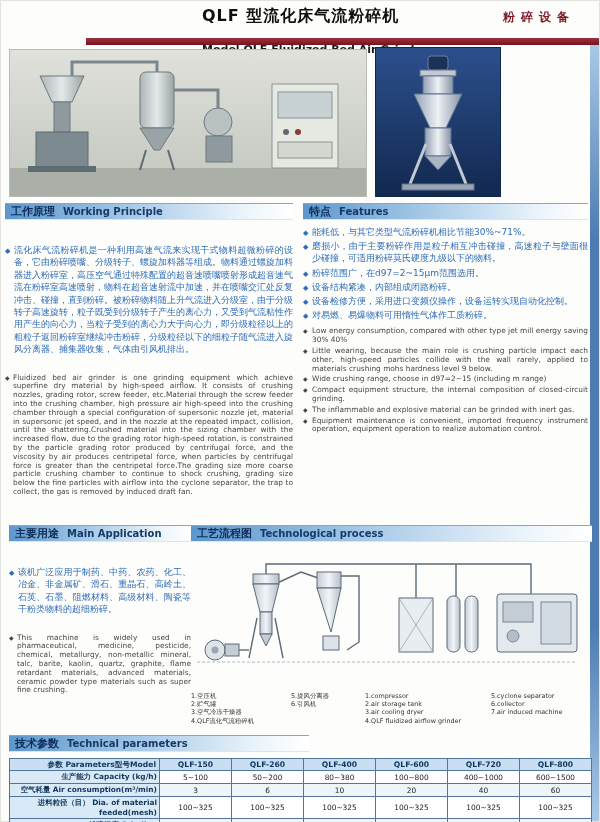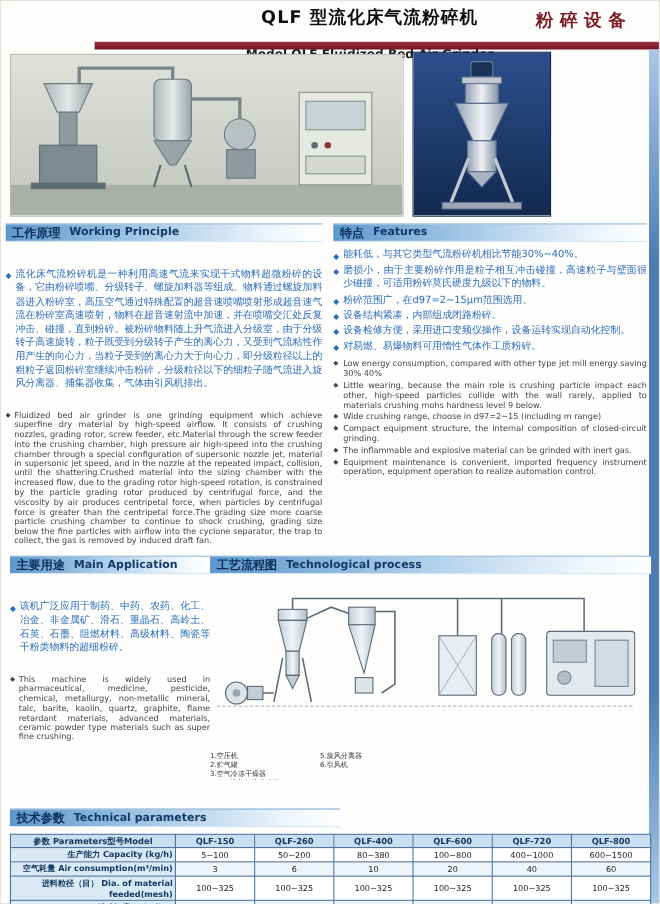--- a/index.html
+++ b/index.html
@@ -1,24 +1,24 @@
 <!DOCTYPE html>
 <html><head>
 <meta charset="utf-8">
 <style>
   *{margin:0;padding:0;box-sizing:border-box}
   html,body{width:600px;height:822px;}
   body{font-family:"DejaVu Sans","Liberation Sans",sans-serif;background:#ffffff;position:relative;overflow:hidden}
   .page{position:absolute;inset:0;background:#fdfdfb;border:1px solid #e3e3e0}
 
   
-  .titles{position:absolute;left:185px;top:5px;width:300px;text-align:center}
+  .titles{position:absolute;left:201px;top:5px;width:300px;text-align:left}
   .title-cn{font-size:16px;font-weight:bold;color:#101010;letter-spacing:1px}
   .title-en{font-size:11px;font-weight:bold;color:#1c1c1c;margin-top:16px}
-  .category{position:absolute;right:24px;top:8px;font-size:16px;font-weight:bold;color:#7d1c27;letter-spacing:6px}
+  .category{position:absolute;right:24px;top:8px;font-size:12px;font-weight:bold;color:#7d1c27;letter-spacing:6px}
   .red-bar{position:absolute;top:37px;left:85px;right:0;height:7px;background:linear-gradient(to bottom,#a03340,#741320)}
   .right-strip{position:absolute;top:44px;bottom:0;right:0;width:9px;background:linear-gradient(to bottom,#a9c8e6,#4d7cb2 25%,#4d7cb2 75%,#a9c8e6)}
 
   
   .photo-left{position:absolute;top:48px;left:8px;width:358px;height:148px;border:1px solid #b8bcb4;overflow:hidden}
   .photo-right{position:absolute;top:46px;left:374px;width:126px;height:150px;border:1px solid #10264d;overflow:hidden}
   .photo-left svg,.photo-right svg{display:block}
 
   
   .sec{height:17px;background:linear-gradient(to right,#5c97cc 0%,#a9cbe8 45%,#eef6fc 85%,#ffffff 100%);
@@ -36,37 +36,37 @@
   .en-text{font-size:7.4px;line-height:8.8px;color:#474747;text-align:justify;margin-top:18px;position:relative;padding-left:8px}
   .en-text::before{content:"◆";position:absolute;left:0;top:0;font-size:6px;color:#474747}
   ul.feat{list-style:none;margin-top:6px}
   ul.feat li{position:relative;padding-left:9px;margin-bottom:2px;text-align:justify}
   ul.feat.f-cn li{font-size:9px;line-height:12.2px;color:#2f6db8}
   ul.feat.f-cn li::before{content:"◆";position:absolute;left:0;top:1px;font-size:7px}
   ul.feat.f-en li{font-size:7.4px;line-height:8.8px;color:#474747}
   ul.feat.f-en li::before{content:"◆";position:absolute;left:0;top:0;font-size:6px}
 
   
-  .bottom{position:absolute;top:504px;left:8px;width:583px;height:204px;display:flex;gap:0;overflow:hidden}
+  .bottom{position:absolute;top:524px;left:8px;width:583px;height:204px;display:flex;gap:0;overflow:hidden}
   .col-app{width:182px}
   .col-proc{flex:1}
   .proc-canvas{margin-top:4px;height:136px;border:0}
-  .proc-labels{display:flex;gap:8px;margin-top:17px}
+  .proc-labels{display:flex;gap:8px;margin-top:6px}
   .proc-labels ul{list-style:none}
   .proc-labels li{font-size:6.4px;line-height:8.2px;color:#333;white-space:nowrap}
   .pl-1{width:92px}.pl-2{width:66px}.pl-3{width:118px}.pl-4{width:100px}
 
   
   .params{position:absolute;top:734px;left:8px;width:583px}
   .params .sec{width:300px}
   table{width:100%;border-collapse:collapse;margin-top:6px;table-layout:fixed}
   th,td{border:1px solid #4f779e;font-size:7.4px;padding:1px 2px;text-align:center;height:11px;overflow:hidden}
   thead th{background:#c9def0;color:#10365f;font-weight:bold;font-size:7.6px}
   th.corner{padding:0 3px}
-  .corner-inner{display:flex;justify-content:center;align-items:center}
+  .corner-inner{display:flex;justify-content:flex-end;align-items:center}
   td.rowhead{background:#d9e9f5;text-align:right;color:#10365f;font-weight:bold;padding-left:4px}
   tbody td{color:#222;background:#fff}
   tbody tr:nth-child(even) td:not(.rowhead){background:#edf5fb}
 </style>
 </head>
 <body>
 
 <div class="page">
 
   <div class="titles">
@@ -156,21 +156,21 @@
       </div>
       <p class="cn-text">流化床气流粉碎机是一种利用高速气流来实现干式物料超微粉碎的设备，它由粉碎喷嘴、分级转子、螺旋加料器等组成。物料通过螺旋加料器进入粉碎室，高压空气通过特殊配置的超音速喷嘴喷射形成超音速气流在粉碎室高速喷射，物料在超音速射流中加速，并在喷嘴交汇处反复冲击、碰撞，直到粉碎。被粉碎物料随上升气流进入分级室，由于分级转子高速旋转，粒子既受到分级转子产生的离心力，又受到气流粘性作用产生的向心力，当粒子受到的离心力大于向心力，即分级粒径以上的粗粒子返回粉碎室继续冲击粉碎，分级粒径以下的细粒子随气流进入旋风分离器、捕集器收集，气体由引风机排出。</p>
       <p class="en-text">Fluidized bed air grinder is one grinding equipment which achieve superfine dry material by high-speed airflow. It consists of crushing nozzles, grading rotor, screw feeder, etc.Material through the screw feeder into the crushing chamber, high pressure air high-speed into the crushing chamber through a special configuration of supersonic nozzle jet, material in supersonic jet speed, and in the nozzle at the repeated impact, collision, until the shattering.Crushed material into the sizing chamber with the increased flow, due to the grading rotor high-speed rotation, is constrained by the particle grading rotor produced by centrifugal force, and the viscosity by air produces centripetal force, when particles by centrifugal force is greater than the centripetal force.The grading size more coarse particle crushing chamber to continue to shock crushing, grading size below the fine particles with airflow into the cyclone separator, the trap to collect, the gas is removed by induced draft fan.</p>
     </div>
     <div class="col-ft">
       <div class="sec">
         <span class="s-cn">特点</span>
         <span class="s-en">Features</span>
       </div>
       <ul class="feat f-cn">
-          <li>能耗低，与其它类型气流粉碎机相比节能30%~40%。</li>
+          <li>能耗低，与其它类型气流粉碎机相比节能30%~71%。</li>
           <li>磨损小，由于主要粉碎作用是粒子相互冲击碰撞，高速粒子与壁面很少碰撞，可适用粉碎莫氏硬度九级以下的物料。</li>
           <li>粉碎范围广，在d97=2~15μm范围选用。</li>
           <li>设备结构紧凑，内部组成闭路粉碎。</li>
           <li>设备检修方便，采用进口变频仪操作，设备运转实现自动化控制。</li>
           <li>对易燃、易爆物料可用惰性气体作工质粉碎。</li>
         </ul>
       <ul class="feat f-en">
           <li>Low energy consumption, compared with other type jet mill energy saving 30% 40%</li>
           <li>Little wearing, because the main role is crushing particle impact each other, high-speed particles collide with the wall rarely, applied to materials crushing mohs hardness level 9 below.</li>
           <li>Wide crushing range, choose in d97=2~15 (including m range)</li>
@@ -244,20 +244,31 @@
       <div class="proc-labels">
         <ul class="pl-1">
             <li>1.空压机</li>
             <li>2.贮气罐</li>
             <li>3.空气冷冻干燥器</li>
             <li>4.QLF流化气流粉碎机</li>
           </ul>
         <ul class="pl-2">
             <li>5.旋风分离器</li>
             <li>6.引风机</li>
+          </ul>
+        <ul class="pl-3">
+            <li>1.compressor</li>
+            <li>2.air storage tank</li>
+            <li>3.air cooling dryer</li>
+            <li>4.QLF fluidized airflow grinder</li>
+          </ul>
+        <ul class="pl-4">
+            <li>5.cyclone separator</li>
+            <li>6.collector</li>
+            <li>7.air induced machine</li>
           </ul>
       </div>
     </div>
   </div>
 
   <div class="params">
     <div class="sec">
       <span class="s-cn">技术参数</span>
       <span class="s-en">Technical parameters</span>
     </div>

